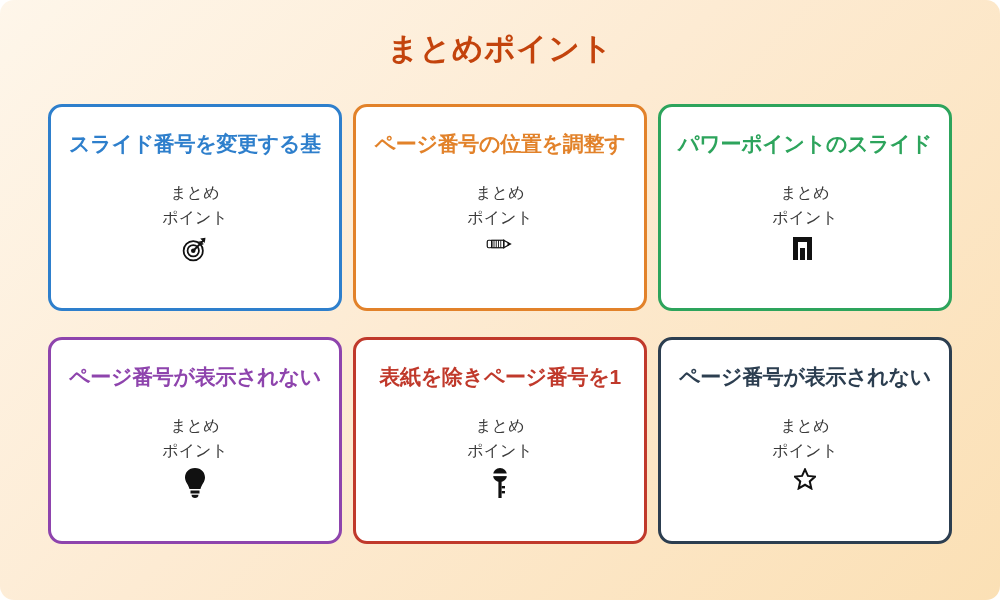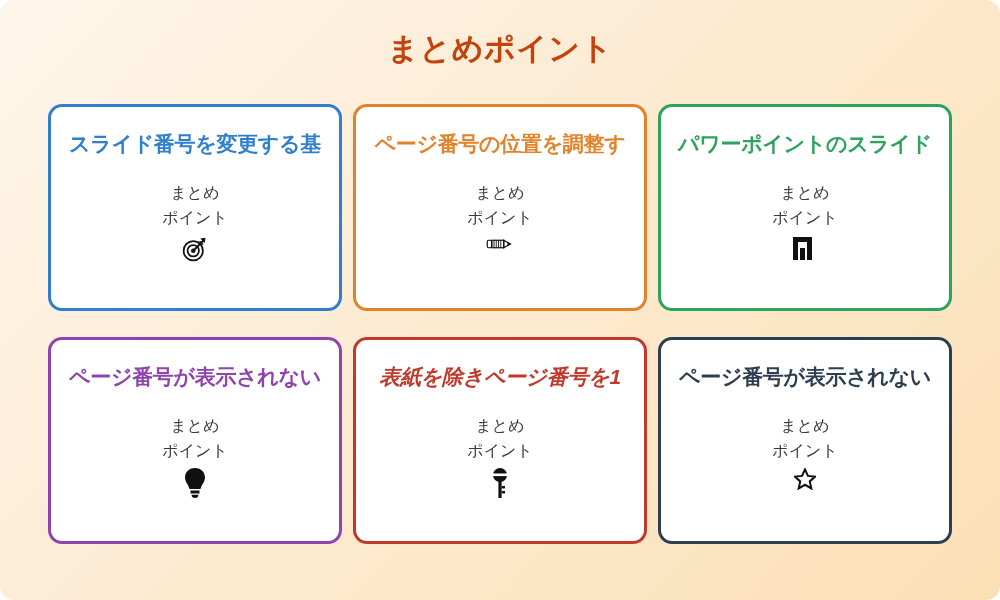--- a/index.html
+++ b/index.html
@@ -145,21 +145,21 @@
       <div class="card-icon">
         <svg width="22" height="30" viewBox="0 0 22 30" aria-hidden="true">
           <path d="M11 0 C4.5 0 1 4.5 1 9.5 C1 14 4.5 16.5 5.5 21 L16.5 21 C17.5 16.5 21 14 21 9.5 C21 4.5 17.5 0 11 0 Z" fill="#111"></path>
           <rect x="6.5" y="22.5" width="9" height="3" fill="#111"></rect>
           <path d="M7.5 26.8 C7.5 29 9 30 11 30 C13 30 14.5 29 14.5 26.8 Z" fill="#111"></path>
         </svg>
       </div>
     </div>
 
     <div class="card" style="border-color: rgb(192, 57, 43);">
-      <div class="card-title" style="color: rgb(192, 57, 43); font-style: italic;">表紙を除きページ番号を1</div>
+      <div class="card-title" style="color: rgb(192, 57, 43);">表紙を除きページ番号を1</div>
       <div class="card-body">まとめ
 ポイント</div>
       <div class="card-icon">
         <svg width="20" height="30" viewBox="0 0 20 30" aria-hidden="true">
           <circle cx="10" cy="7" r="7" fill="#111"></circle>
           <rect x="3" y="5.5" width="14" height="2.6" fill="#FFFFFF"></rect>
           <rect x="8.4" y="12" width="3.2" height="18" fill="#111"></rect>
           <rect x="11.6" y="18" width="3.4" height="2.4" fill="#111"></rect>
           <rect x="11.6" y="23" width="3.4" height="2.4" fill="#111"></rect>
         </svg>

